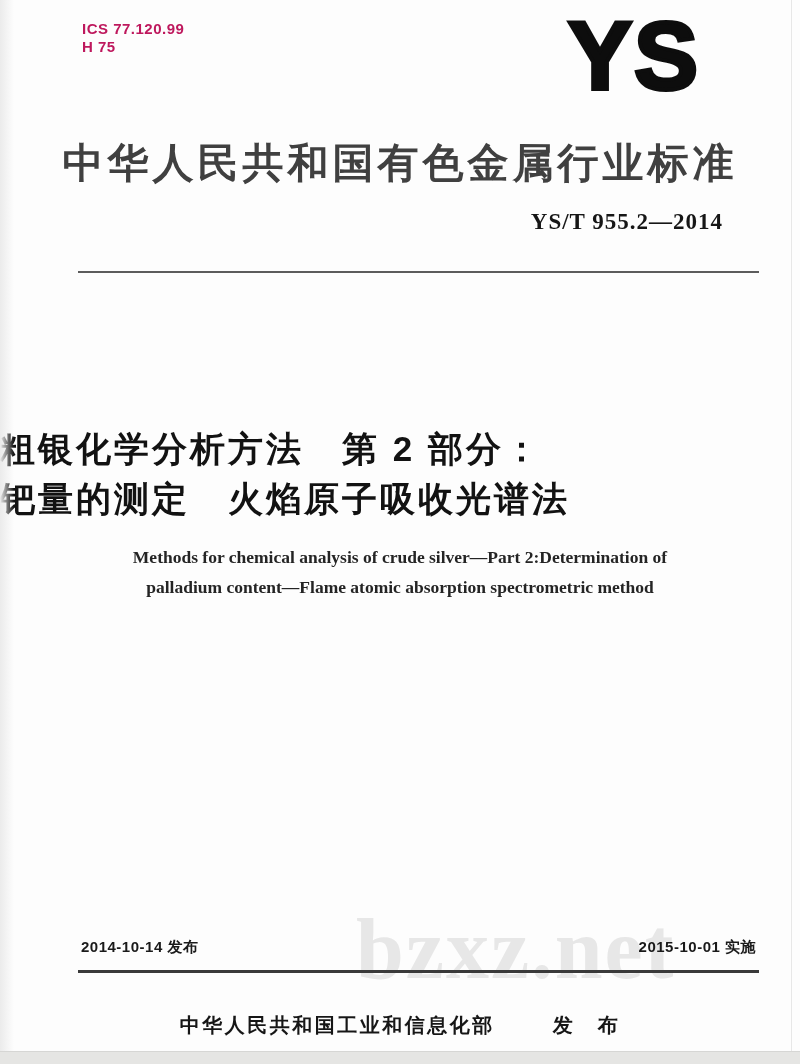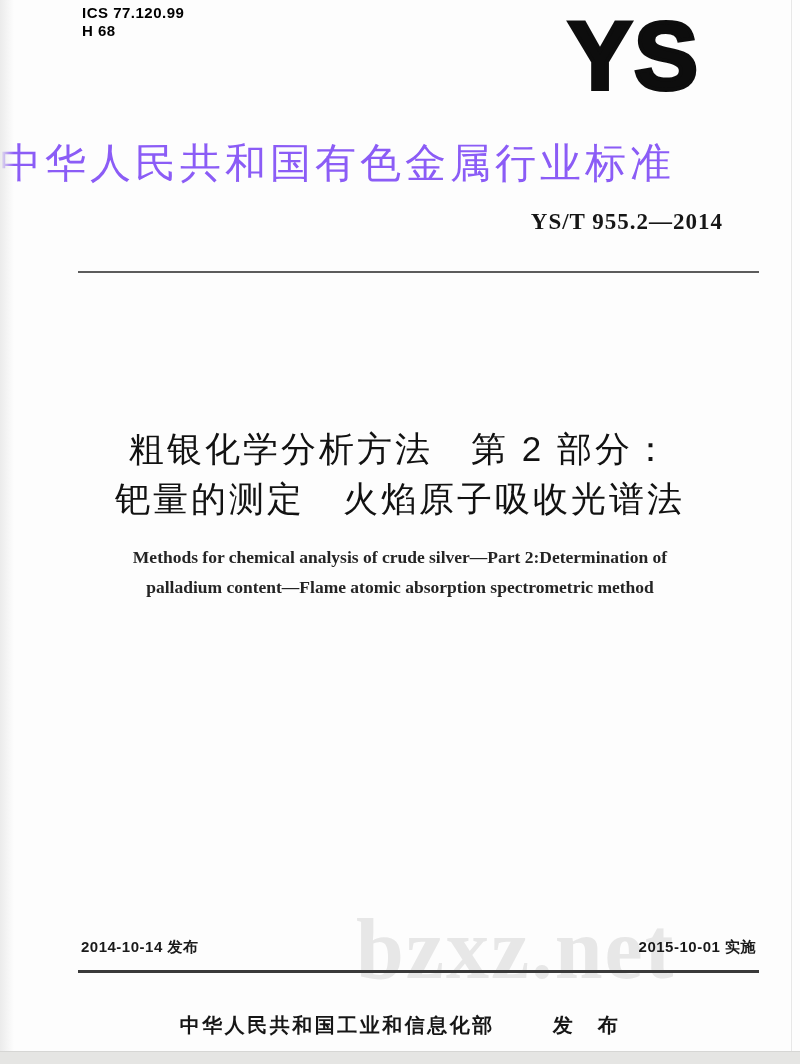--- a/index.html
+++ b/index.html
@@ -24,56 +24,56 @@
   .right-edge {
     position: absolute; left: 791px; top: 0; width: 1px; height: 100%;
     background: #e7e7e7; z-index: 3;
   }
   .bottom-band {
     position: absolute; left: 0; bottom: 0; width: 100%; height: 13px;
     background: #e5e5e3; border-top: 1px solid #d6d6d4; z-index: 3;
   }
 
   .ics {
-    position: absolute; left: 82px; top: 4px;
+    position: absolute; left: 82px; top: 20px;
     font-size: 15px; font-weight: bold; line-height: 18px;
-    letter-spacing: 0.5px; color: #000000; z-index: 2;
+    letter-spacing: 0.5px; color: #be185d; z-index: 2;
   }
 
   .logo {
     position: absolute; right: 100px; top: 8px;
     font-size: 96px; line-height: 1; font-weight: bold;
     font-family: "Liberation Sans", sans-serif;
     color: #0d0d0d;
     -webkit-text-stroke: 4px #0d0d0d;
     letter-spacing: 2px;
     z-index: 2;
   }
 
   .org-title {
     position: absolute; left: 0; top: 136px; width: 100%;
-    font-size: 41px; font-weight: normal; letter-spacing: 4px;
-    color: #8b5cf6; white-space: nowrap; z-index: 2;
+    text-align: center;
+    font-size: 41px; font-weight: bold; letter-spacing: 4px;
+    color: #404040; white-space: nowrap; z-index: 2;
   }
 
   .std-no {
     position: absolute; right: 77px; top: 209px;
     font-family: "Liberation Serif", serif;
     font-size: 23px; font-weight: bold; letter-spacing: 1px;
     color: #161616; z-index: 2;
   }
 
   .rule { position: absolute; left: 78px; width: 681px; z-index: 2; }
   .rule-top { top: 271px; height: 2px; background: #5c5c5c; }
   .rule-bottom { top: 970px; height: 3px; background: #3a3a3a; }
 
   .title-zh {
     position: absolute; left: 0; top: 424px; width: 100%;
-    text-align: center;
-    font-size: 35px; font-weight: normal; letter-spacing: 3px;
+    font-size: 35px; font-weight: bold; letter-spacing: 3px;
     line-height: 50px; color: #121212; z-index: 2;
   }
 
   .title-en {
     position: absolute; left: 0; top: 542px; width: 100%;
     text-align: center;
     font-family: "Liberation Serif", serif;
     font-size: 17.5px; font-weight: bold;
     line-height: 30px; color: #242424; z-index: 2;
   }
@@ -102,21 +102,21 @@
     color: #161616; z-index: 2;
   }
 </style>
 </head>
 <body>
 
 <div class="page">
 
   <div class="ics">
     <div>ICS 77.120.99</div>
-    <div>H 68</div>
+    <div>H 75</div>
   </div>
 
   <div class="logo">YS</div>
 
   <h1 class="org-title">中华人民共和国有色金属行业标准</h1>
 
   <div class="std-no">YS/T 955.2—2014</div>
 
   <div class="rule rule-top"></div>
 

